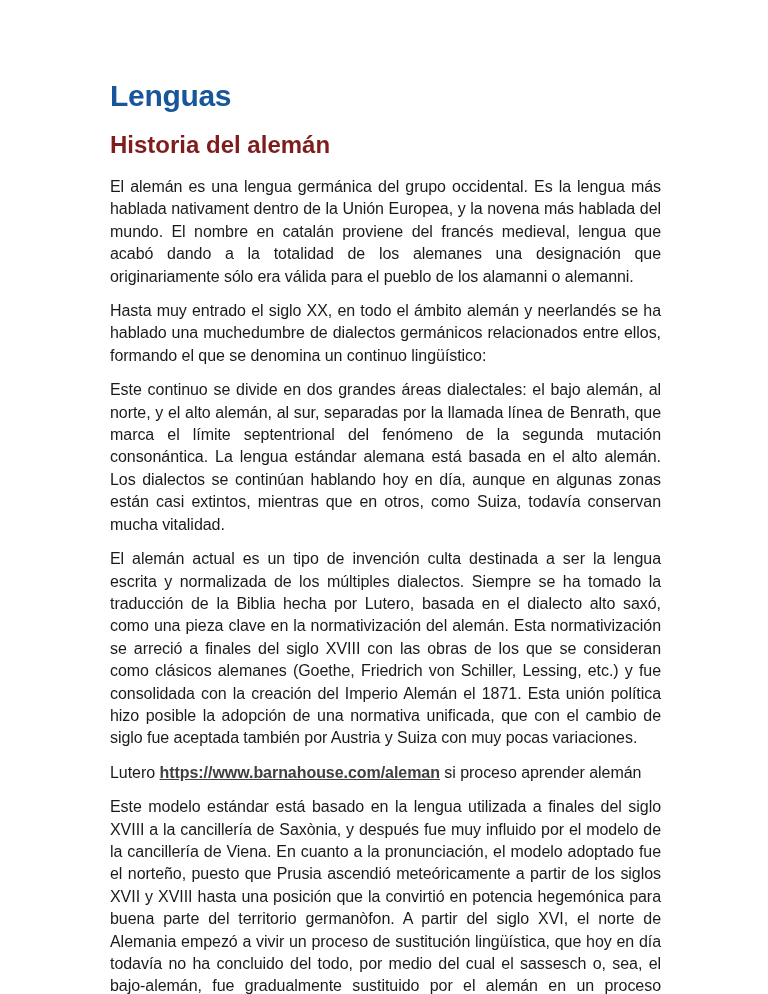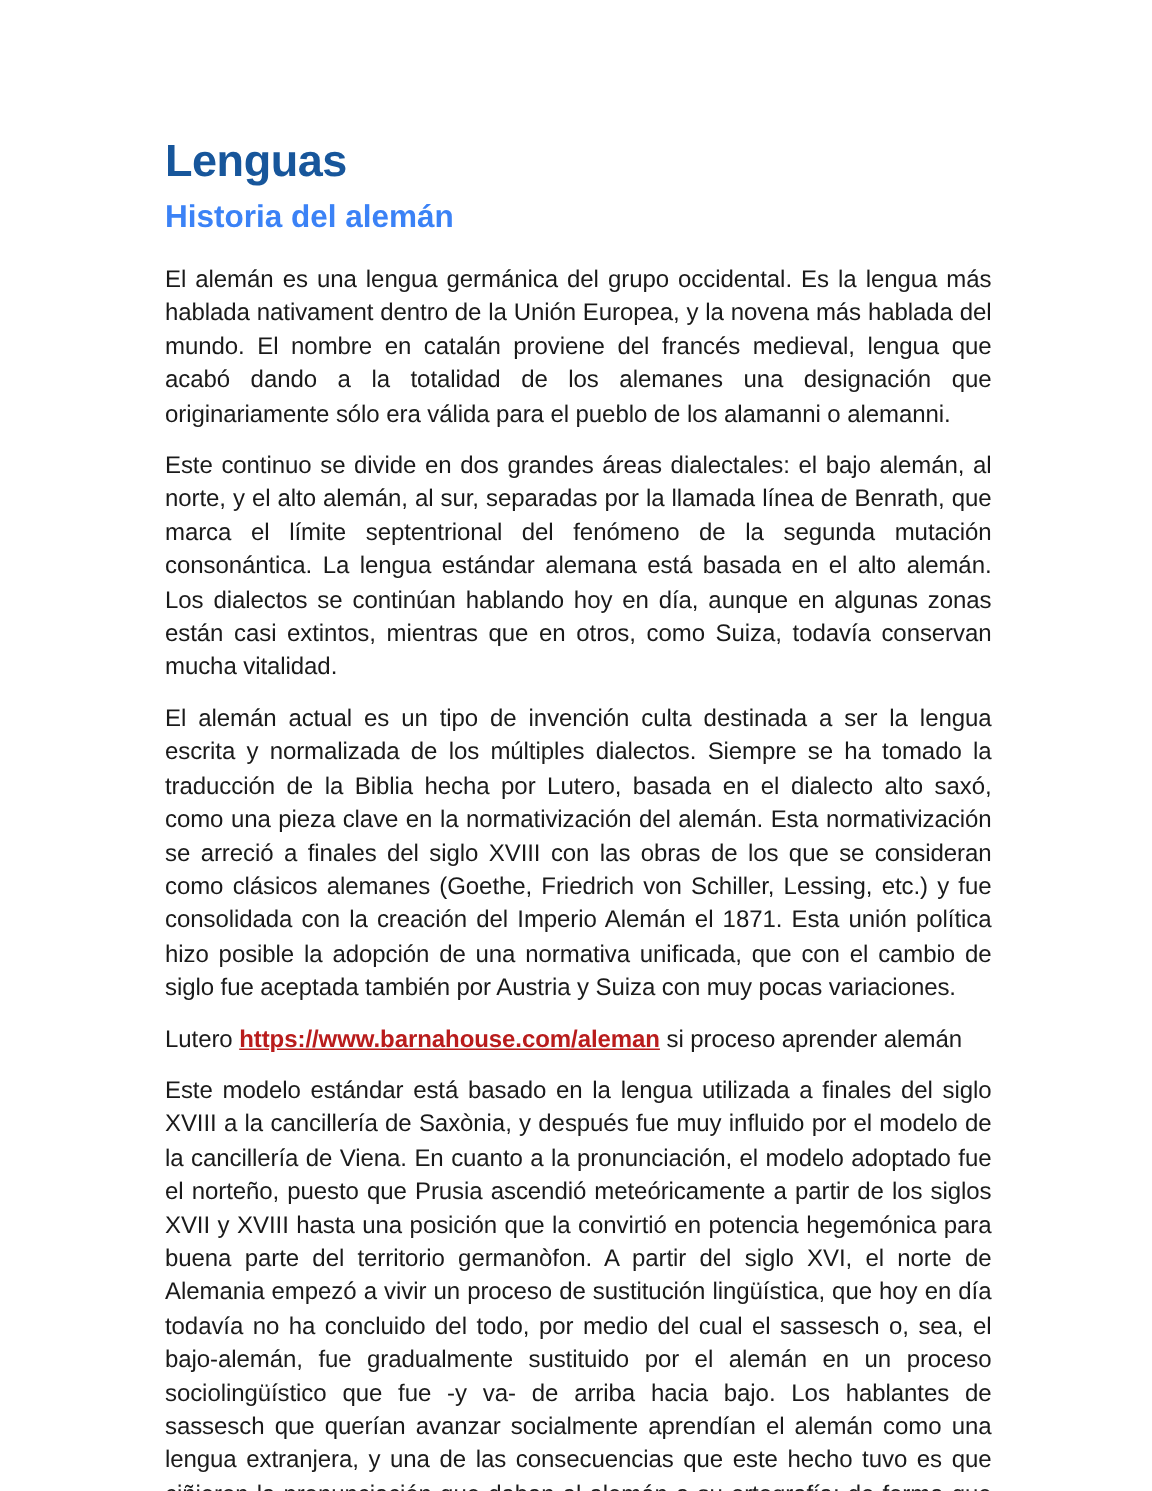--- a/index.html
+++ b/index.html
@@ -16,71 +16,72 @@
     .page {
       position: absolute;
       left: 110px;
       top: 0;
       width: 551px;
       font-family: "Liberation Sans", "DejaVu Sans", sans-serif;
       color: #1a1a1a;
     }
     .doc-title {
       position: absolute;
-      top: 90px;
+      top: 78px;
       left: 0;
       margin: 0;
       font-size: 30px;
       font-weight: bold;
       color: #17569b;
       letter-spacing: -0.3px;
       line-height: 36px;
       white-space: nowrap;
     }
     .section-title {
       position: absolute;
       top: 131px;
       left: 0;
       margin: 0;
-      font-size: 21px;
+      font-size: 24px;
       font-weight: bold;
-      color: #3b82f6;
+      color: #7f1d1d;
       line-height: 28px;
       white-space: nowrap;
     }
     .body-text {
       position: absolute;
       top: 176px;
       left: 0;
       width: 551px;
     }
     .para {
       margin: 0 0 12px 0;
       font-size: 16px;
       line-height: 22.4px;
       text-align: justify;
       letter-spacing: -0.05px;
     }
     .para.p5 {
       text-align-last: auto;
     }
     .link {
-      color: #b91c1c;
+      color: #404040;
       font-weight: bold;
       text-decoration: underline;
       cursor: pointer;
     }
   </style>
 </head>
 <body>
 
 <div class="page">
   <h1 class="doc-title">Lenguas</h1>
   <h2 class="section-title">Historia del alemán</h2>
 
   <div class="body-text">
     <p class="para">El alemán es una lengua germánica del grupo occidental. Es la lengua más hablada nativament dentro de la Unión Europea, y la novena más hablada del mundo. El nombre en catalán proviene del francés medieval, lengua que acabó dando a la totalidad de los alemanes una designación que originariamente sólo era válida para el pueblo de los alamanni o alemanni.</p>
+    <p class="para">Hasta muy entrado el siglo XX, en todo el ámbito alemán y neerlandés se ha hablado una muchedumbre de dialectos germánicos relacionados entre ellos, formando el que se denomina un continuo lingüístico:</p>
     <p class="para">Este continuo se divide en dos grandes áreas dialectales: el bajo alemán, al norte, y el alto alemán, al sur, separadas por la llamada línea de Benrath, que marca el límite septentrional del fenómeno de la segunda mutación consonántica. La lengua estándar alemana está basada en el alto alemán. Los dialectos se continúan hablando hoy en día, aunque en algunas zonas están casi extintos, mientras que en otros, como Suiza, todavía conservan mucha vitalidad.</p>
     <p class="para">El alemán actual es un tipo de invención culta destinada a ser la lengua escrita y normalizada de los múltiples dialectos. Siempre se ha tomado la traducción de la Biblia hecha por Lutero, basada en el dialecto alto saxó, como una pieza clave en la normativización del alemán. Esta normativización se arreció a finales del siglo XVIII con las obras de los que se consideran como clásicos alemanes (Goethe, Friedrich von Schiller, Lessing, etc.) y fue consolidada con la creación del Imperio Alemán el 1871. Esta unión política hizo posible la adopción de una normativa unificada, que con el cambio de siglo fue aceptada también por Austria y Suiza con muy pocas variaciones.</p>
     <p class="para" style="text-align:left;"><span>Lutero </span><a class="link">https://www.barnahouse.com/aleman</a><span> si proceso aprender alemán</span></p>
     <p class="para p5">Este modelo estándar está basado en la lengua utilizada a finales del siglo XVIII a la cancillería de Saxònia, y después fue muy influido por el modelo de la cancillería de Viena. En cuanto a la pronunciación, el modelo adoptado fue el norteño, puesto que Prusia ascendió meteóricamente a partir de los siglos XVII y XVIII hasta una posición que la convirtió en potencia hegemónica para buena parte del territorio germanòfon. A partir del siglo XVI, el norte de Alemania empezó a vivir un proceso de sustitución lingüística, que hoy en día todavía no ha concluido del todo, por medio del cual el sassesch o, sea, el bajo-alemán, fue gradualmente sustituido por el alemán en un proceso sociolingüístico que fue -y va- de arriba hacia bajo. Los hablantes de sassesch que querían avanzar socialmente aprendían el alemán como una lengua extranjera, y una de las consecuencias que este hecho tuvo es que ciñieron la pronunciación que daban al alemán a su ortografía; de forma que el lema ideal era para ellos pronuncia así como escribes. Así pues, podemos decir que el alemán estándar actual está basado en el modelo de la cancillería del antiguo Reino de Saxònia (que más o menos corresponde al actual sido federado de Saxònia) después de haber sido muy influido por el modelo de la cancillería imperial situada en Viena y haber sufrido importantes modificaciones lexicales, sintácticas y morfológicas como fruto de los debates teóricos llevados a cabo en el</p>
   </div>
 </div>
 
 </body></html>

